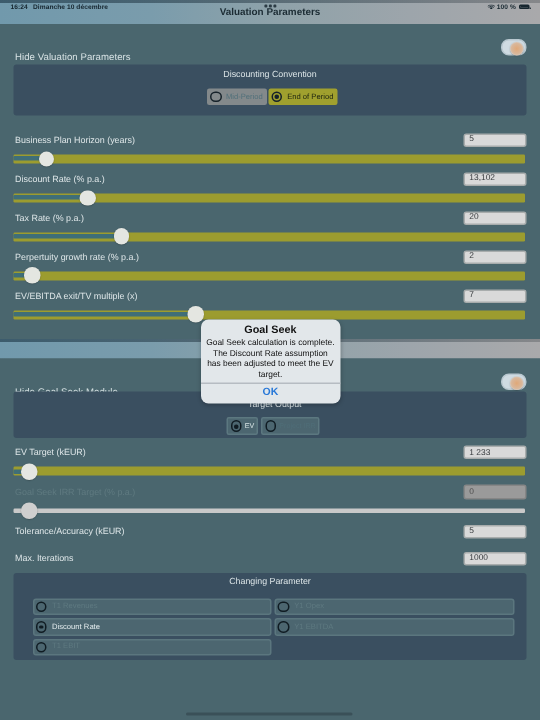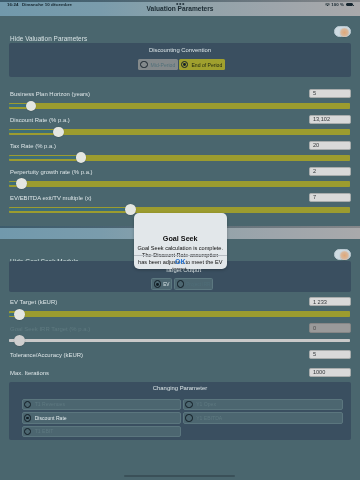--- a/index.html
+++ b/index.html
@@ -98,21 +98,21 @@
     padding-left:3.4px; border:0.4px solid #A8ACAC;
   }
 
   
   .alert {
     position:absolute; left:133.5px; top:212.5px; width:93.5px; height:56px;
     background:#E2E7EA; border-radius:5px; overflow:hidden;
     box-shadow:0 1px 3px rgba(0,0,0,.25);
     text-align:center; color:#111;
   }
-  .alert .atitle { font-size:7.2px; font-weight:700; margin-top:21px; }
+  .alert .atitle { font-size:7.2px; font-weight:700; margin-top:2px; }
   .alert .amsg { font-size:5.6px; line-height:7.3px; margin-top:2px; padding:0 4px; }
   .alert .sep { position:absolute; left:0; right:0; top:42px; height:0.5px; background:#B6BCC2; }
   .alert .ok { position:absolute; left:0; right:0; top:42px; height:14px; line-height:14px;
                font-size:7px; font-weight:700; color:#2878D8; }
   .homebar { position:absolute; left:124px; top:475px; width:111px; height:2px; border-radius:1px; background:#3A5058; }
 
   
   #gb-disc { top:27.2px; height:33.8px; }
   #gb-disc .gtitle { padding-top:4.3px; }
   #gb-disc .segwrap { margin-top:4.2px; }

